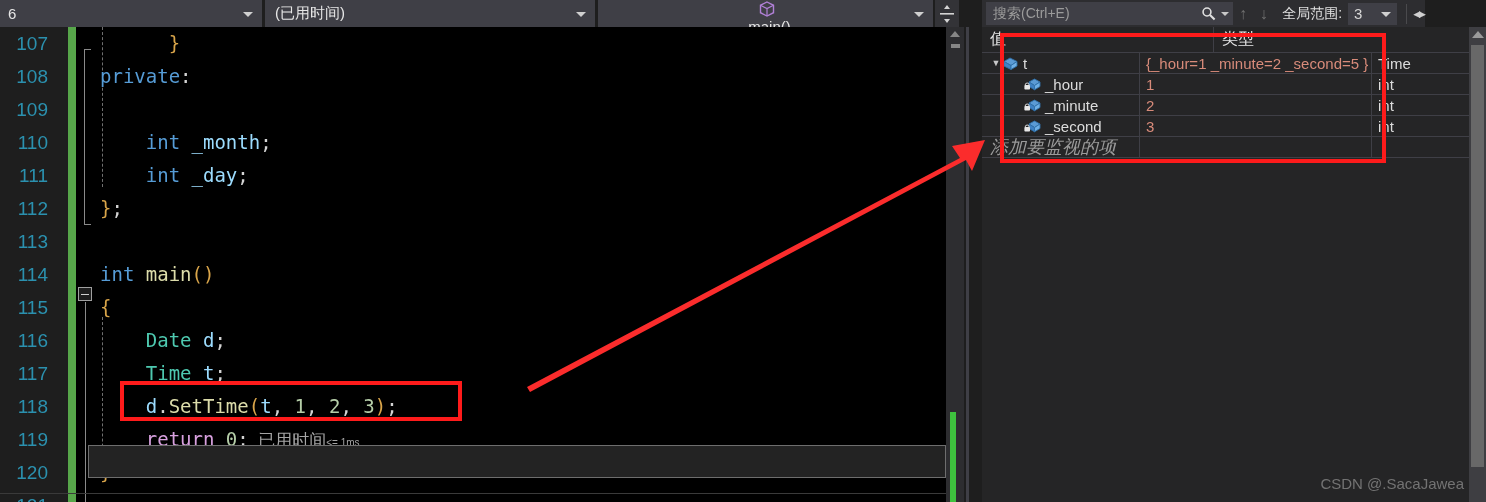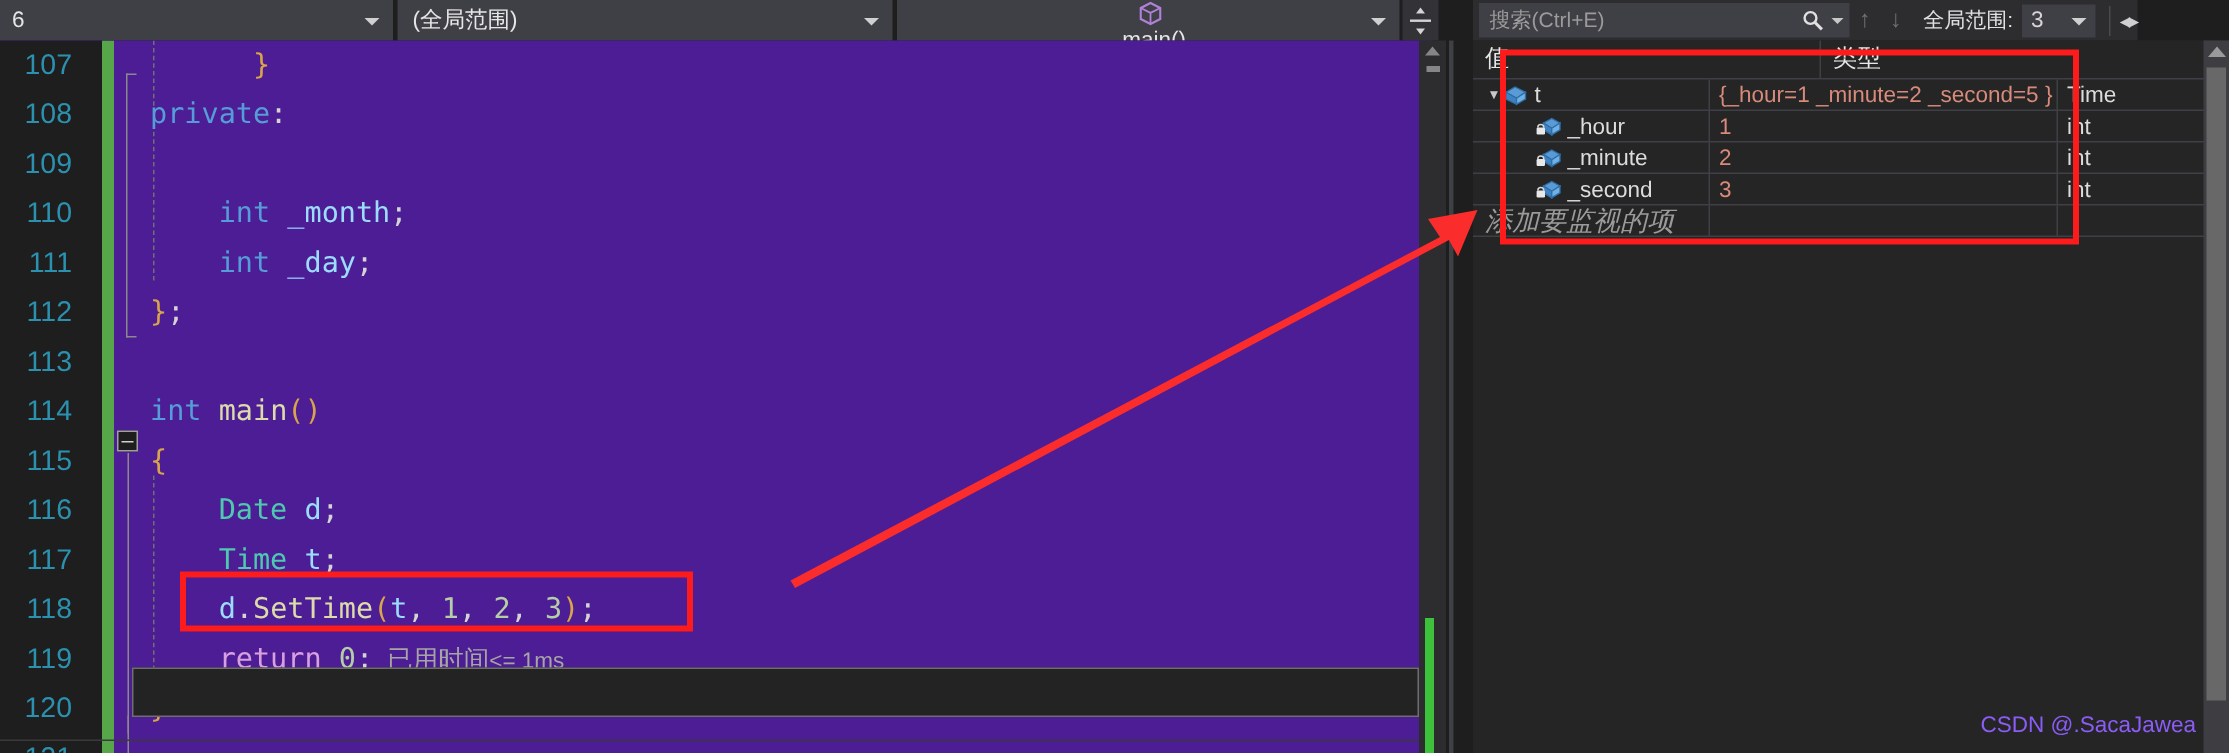--- a/index.html
+++ b/index.html
@@ -61,21 +61,21 @@
     display: flex; align-items: center; padding-left: 6px; position: relative;
     color: #d6d6d6; font-size: 15px;
   }
   .depth-combo .caret { right: 6px; }
   .vsep { width: 1px; height: 20px; background: #4a4a4d; margin-left: 9px; }
   .collapse-icon { margin-left: 6px; color: #d0d0d0; font-size: 9px; letter-spacing: -1px; }
 
   
   .editor {
     position: absolute; top: 27px; left: 0; width: 955px; height: 475px;
-    background: #4c1d95; overflow: hidden;
+    background: #000000; overflow: hidden;
   }
   .gutter {
     position: absolute; top: 0; left: 0; width: 68px; height: 100%;
     background: #1e1e1e;
   }
   .changebar { position: absolute; top: 0; left: 68px; width: 8px; height: 100%; background: #57a64a; }
 
   .code-lines { position: absolute; top: 0; left: 0; width: 100%; }
   .line {
     position: relative; height: 33px; line-height: 33px;
@@ -115,21 +115,21 @@
     content: ""; position: absolute; left: 2px; top: 6px; width: 8px; height: 1px; background: #d0d0d0;
   }
   .vline { position: absolute; width: 0; border-left: 1px solid #8a8a8a; }
 
   
   .curline-box {
     position: absolute; left: 88px; top: 418px; width: 858px; height: 33px;
     border: 1px solid #6e6e6e; background: #232323;
   }
   .elapsed { color: #a5a5a5; font-family: "Liberation Sans", sans-serif; font-size: 17px; }
-  .elapsed .ms { font-size: 15px; }
+  .elapsed .ms { font-size: 10px; }
 
   
   .ed-scroll {
     position: absolute; top: 27px; left: 946px; width: 18px; height: 475px;
     background: #2d2d30;
   }
   .ed-scroll .up-arrow {
     position: absolute; top: 4px; left: 4px;
     width: 0; height: 0;
     border-left: 5px solid transparent; border-right: 5px solid transparent;
@@ -190,36 +190,36 @@
   }
 
   
   .redbox { position: absolute; border: 4px solid #fe1b1b; }
   .redbox-code  { left: 120px; top: 381px; width: 342px; height: 40px; }
   .redbox-watch { left: 1000px; top: 33px; width: 386px; height: 130px; }
   .arrow-svg { position: absolute; left: 0; top: 0; width: 1486px; height: 502px; pointer-events: none; }
 
   .watermark {
     position: absolute; right: 22px; bottom: 10px;
-    color: #8b5cf6; font-size: 15px;
+    color: #737373; font-size: 15px;
   }
   .hsplit { position: absolute; left:0; top: 466px; width: 946px; height: 1px; background: #3a3a3a; }
 </style>
 </head>
 <body>
 
 <div class="app">
 
   <div class="toolbar-row">
     <div class="combo c1">
       <span class="combo-text">6</span>
       <span class="caret"></span>
     </div>
     <div class="combo c2">
-      <span class="combo-text">(全局范围)</span>
+      <span class="combo-text">(已用时间)</span>
       <span class="caret"></span>
     </div>
     <div class="combo c3">
       <svg class="cube-icon" viewBox="0 0 18 18">
         <path d="M9 2 L15.5 5.3 L15.5 12.7 L9 16 L2.5 12.7 L2.5 5.3 Z" fill="none" stroke="#b180d7" stroke-width="1.4"></path>
         <path d="M2.5 5.3 L9 8.6 L15.5 5.3 M9 8.6 L9 16" fill="none" stroke="#b180d7" stroke-width="1.2"></path>
       </svg>
       <span class="combo-text">main()</span>
       <span class="caret"></span>
     </div>

